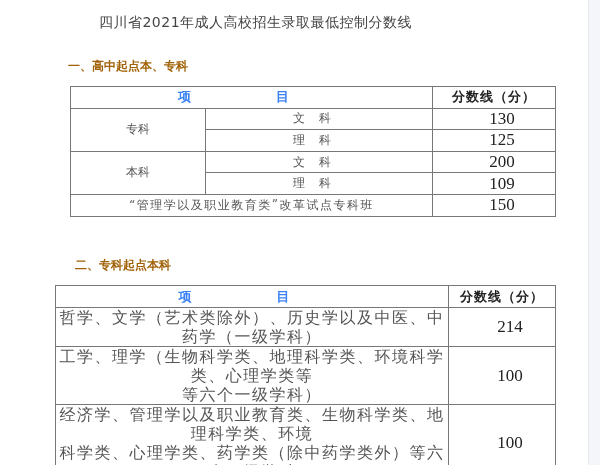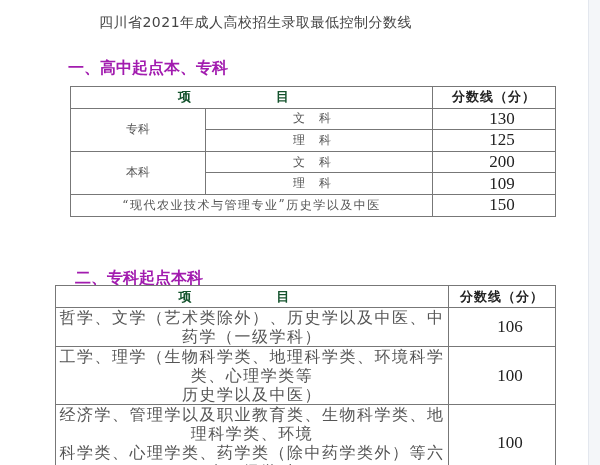--- a/index.html
+++ b/index.html
@@ -2,26 +2,26 @@
 <html><head>
 <meta charset="utf-8">
 <style>
   html,body{margin:0;padding:0;}
   body{width:600px;height:465px;overflow:hidden;background:#ffffff;position:relative;
        font-family:"DejaVu Serif","Liberation Serif",serif;color:#333;}
   .right-strip{position:absolute;left:588px;top:0;width:12px;height:465px;background:#f4f6f9;border-left:1px solid #e3e7ee;}
   .doc-title{position:absolute;left:0;top:14px;width:511px;text-align:center;font-size:14px;color:#444;
              font-family:"DejaVu Sans","Liberation Sans",sans-serif;letter-spacing:0.5px;}
   .section-heading{position:absolute;font-family:"DejaVu Sans","Liberation Sans",sans-serif;
-                   font-weight:bold;font-size:16px;color:#a21caf;}
+                   font-weight:bold;font-size:12px;color:#a16207;}
   #sec1{left:68px;top:58px;}
-  #sec2{left:75px;top:268px;}
+  #sec2{left:75px;top:257px;}
   table{position:absolute;border-collapse:collapse;font-size:12px;}
   td,th{border:1px solid #777;text-align:center;padding:0;color:#555;font-weight:normal;}
-  th{font-family:"DejaVu Sans","Liberation Sans",sans-serif;font-weight:bold;color:#14532d;font-size:13px;}
+  th{font-family:"DejaVu Sans","Liberation Sans",sans-serif;font-weight:bold;color:#3b82f6;font-size:13px;}
   .score{font-family:"Liberation Serif","DejaVu Serif",serif;font-size:17px;color:#222;padding-left:16px;}
   .score-h{font-family:"DejaVu Sans","Liberation Sans",sans-serif;font-size:13px;color:#222;letter-spacing:1px;}
   #table1{left:70px;top:86px;width:486px;}
   #table1 tr{height:21.6px;}
   #table1 .spaced{letter-spacing:14px;}
   #table2{left:55px;top:285px;width:501px;}
   #table2 tr.single{height:22px;}
   #table2 tr.double{height:44px;margin-top:43px;}
   #table2 td.item{font-size:16px;line-height:19px;letter-spacing:1.5px;}
   .hdr-spaced{letter-spacing:36px;}
@@ -53,42 +53,42 @@
   <tr>
     <td rowspan="2">本科</td>
     <td class="spaced">文科</td>
     <td class="score">200</td>
   </tr>
   <tr>
     <td class="spaced">理科</td>
     <td class="score">109</td>
   </tr>
   <tr>
-    <td colspan="2" style="letter-spacing:1.5px">“现代农业技术与管理专业”历史学以及中医</td>
+    <td colspan="2" style="letter-spacing:1.5px">“管理学以及职业教育类”改革试点专科班</td>
     <td class="score">150</td>
   </tr>
 </tbody>
   </table>
 
 <div class="section-heading" id="sec2">二、专科起点本科</div>
 
 <table id="table2">
   <tbody>
       <tr class="single">
     <th><span class="hdr-spaced">项　目</span></th>
     <th class="score-h" style="width:106px">分数线（分）</th>
   </tr>
   <tr class="single">
     <td class="item">哲学、文学（艺术类除外）、历史学以及中医、中药学（一级学科）</td>
-    <td class="score">106</td>
+    <td class="score">214</td>
   </tr>
   <tr class="double">
     <td class="item">
       <div>工学、理学（生物科学类、地理科学类、环境科学类、心理学类等</div>
-      <div>历史学以及中医）</div>
+      <div>等六个一级学科）</div>
     </td>
     <td class="score">100</td>
   </tr>
   <tr class="double">
     <td class="item">
       <div>经济学、管理学以及职业教育类、生物科学类、地理科学类、环境</div>
       <div>科学类、心理学类、药学类（除中药学类外）等六个一级学科</div>
     </td>
     <td class="score">100</td>
   </tr>

